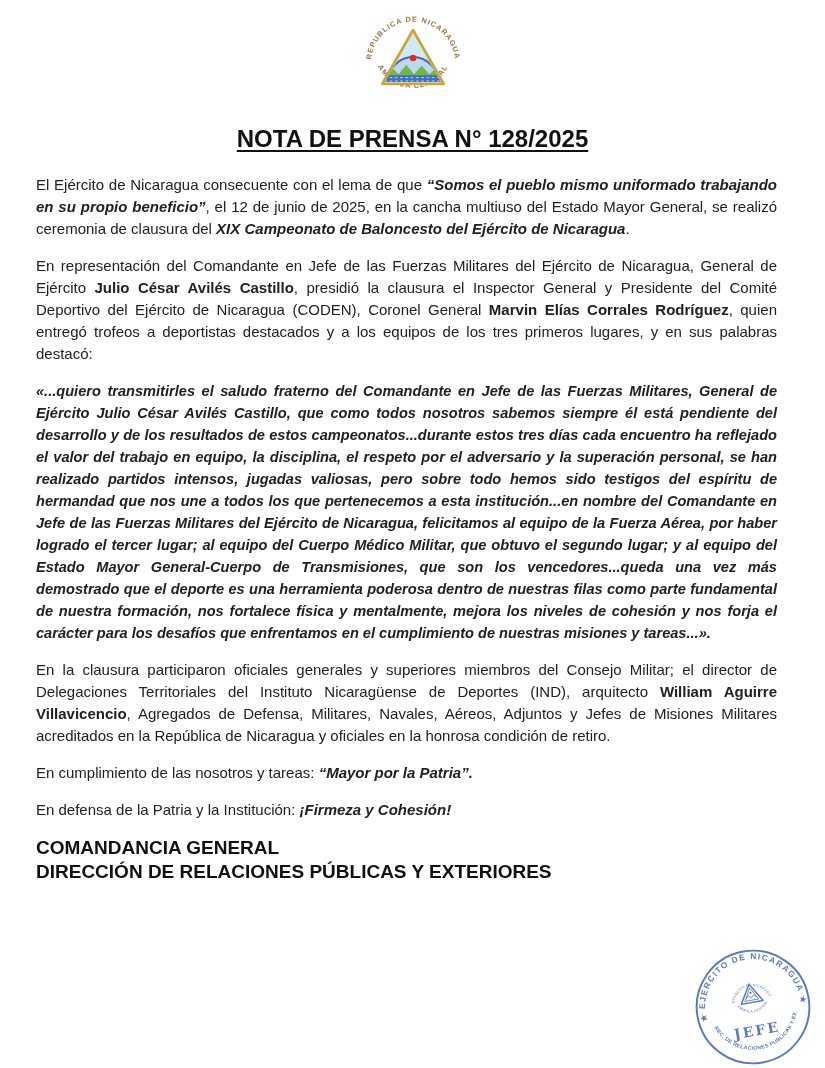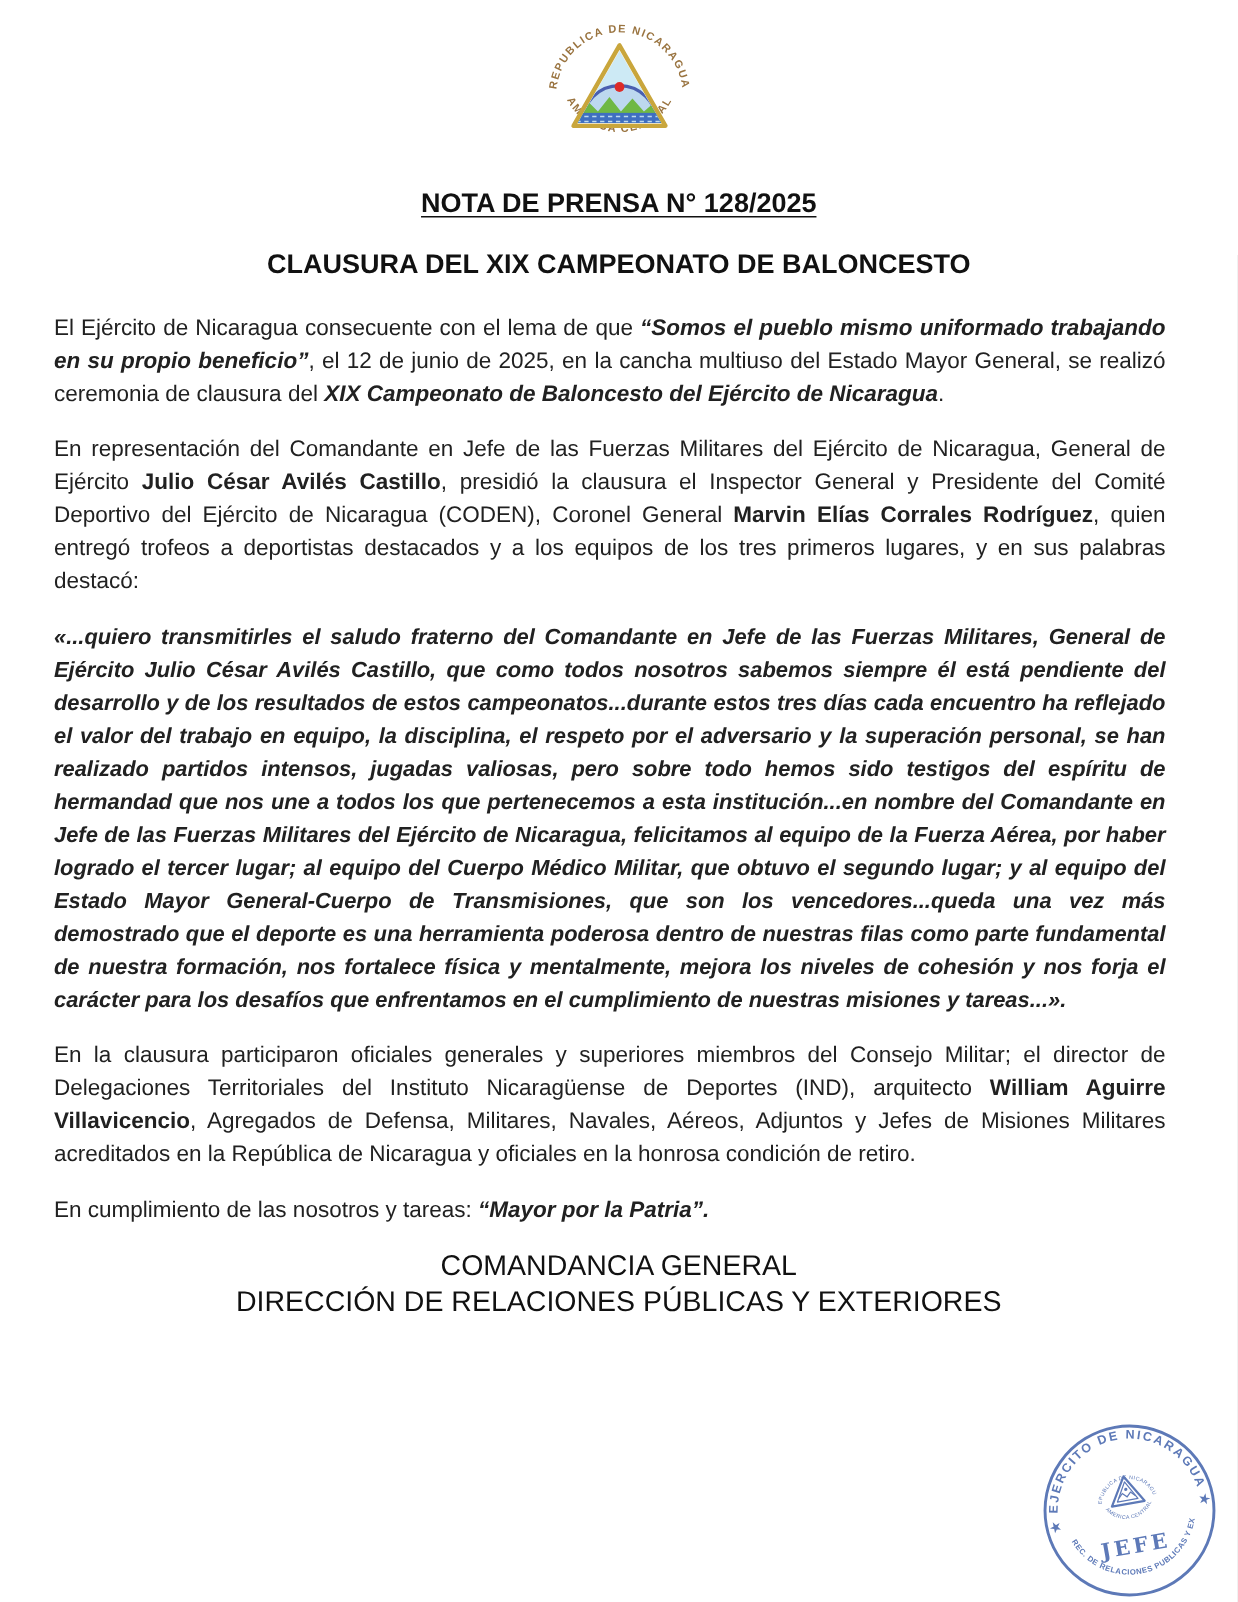--- a/index.html
+++ b/index.html
@@ -14,40 +14,40 @@
   }
   .emblem-wrap{padding-top:12px;height:92px;text-align:center;}
   .emblem-svg{width:116px;height:92px;}
   .emb-arc{font-family:"Liberation Sans",sans-serif;font-size:7.6px;letter-spacing:1.1px;fill:#9a7440;font-weight:bold;}
   h1.doc-title{
     margin:10px 0 0;text-align:center;
     font-size:24px;font-weight:bold;color:#111;letter-spacing:0.5px;
   }
   h2.doc-subtitle{
     margin:21px 0 0;text-align:center;
-    font-size:18px;font-weight:bold;color:#111;
+    font-size:24px;font-weight:bold;color:#111;
     text-decoration:underline;text-underline-offset:3px;
   }
   h3.doc-headline{
     margin:20px 0 0;text-align:center;
     font-size:18px;font-weight:bold;color:#111;
   }
   .body-col{margin:21px 36px 0;}
   .body-col p{
     margin:0 12px 15px 0;
     text-align:justify;
     font-size:15px;line-height:22px;
   }
   .seg-r{font-weight:normal;font-style:normal;}
   .seg-b{font-weight:bold;font-style:normal;}
   .seg-bi{font-weight:bold;font-style:italic;}
   p.quote-para{font-size:14.6px;}
   .doc-footer{
-    margin:6px 36px 0;text-align:center;
-    font-size:19px;line-height:24px;font-weight:normal;color:#111;
+    margin:6px 36px 0;
+    font-size:19px;line-height:24px;font-weight:bold;color:#111;
   }
   
   .seal{
     position:absolute;left:693px;top:947px;width:120px;height:120px;
     opacity:0.88;
   }
   .seal-svg{width:120px;height:120px;}
   .seal-ring{fill:none;stroke:#4767ae;stroke-width:2.1;}
   .seal-arc-top{font-family:"Liberation Sans",sans-serif;font-size:9px;font-weight:bold;letter-spacing:1.5px;fill:#4767ae;}
   .seal-arc-bot{font-family:"Liberation Sans",sans-serif;font-size:5.6px;font-weight:bold;letter-spacing:0.4px;fill:#4767ae;}
@@ -77,28 +77,28 @@
         <circle cx="60" cy="48" r="3.4" fill="#dd2b28"></circle>
         <path d="M 28 68 L 37 57 L 45 65 L 53 55 L 61 65 L 69 56 L 77 65 L 85 58 L 92 68 L 92 75 L 28 75 Z" fill="#6fb844"></path>
         <rect x="28" y="66" width="64" height="9" fill="#3f6fc0"></rect>
         <path d="M 30 68.5 H 90" stroke="#bcd9ee" stroke-width="1" stroke-dasharray="3 2.5" fill="none"></path>
         <path d="M 30 72 H 90" stroke="#bcd9ee" stroke-width="1" stroke-dasharray="3 2.5" fill="none"></path>
       </g>
     </svg>
   </div>
 
   <h2 class="doc-subtitle">NOTA DE PRENSA N° 128/2025</h2>
-  <h3 class="doc-headline">CLAUSURA DEL XIX CAMPEONATO DE BALONCESTO</h3>
 
   <div class="body-col">
     <p><span class="seg-r">El Ejército de Nicaragua consecuente con el lema de que </span><span class="seg-bi">“Somos el pueblo mismo uniformado trabajando en su propio beneficio”</span><span class="seg-r">, el 12 de junio de 2025, en la cancha multiuso del Estado Mayor General, se realizó ceremonia de clausura del </span><span class="seg-bi">XIX Campeonato de Baloncesto del Ejército de Nicaragua</span><span class="seg-r">.</span></p>
     <p><span class="seg-r">En representación del Comandante en Jefe de las Fuerzas Militares del Ejército de Nicaragua, General de Ejército </span><span class="seg-b">Julio César Avilés Castillo</span><span class="seg-r">, presidió la clausura el Inspector General y Presidente del Comité Deportivo del Ejército de Nicaragua (CODEN), Coronel General </span><span class="seg-b">Marvin Elías Corrales Rodríguez</span><span class="seg-r">, quien entregó trofeos a deportistas destacados y a los equipos de los tres primeros lugares, y en sus palabras destacó:</span></p>
     <p class="quote-para"><span class="seg-bi">«...quiero transmitirles el saludo fraterno del Comandante en Jefe de las Fuerzas Militares, General de Ejército Julio César Avilés Castillo, que como todos nosotros sabemos siempre él está pendiente del desarrollo y de los resultados de estos campeonatos...durante estos tres días cada encuentro ha reflejado el valor del trabajo en equipo, la disciplina, el respeto por el adversario y la superación personal, se han realizado partidos intensos, jugadas valiosas, pero sobre todo hemos sido testigos del espíritu de hermandad que nos une a todos los que pertenecemos a esta institución...en nombre del Comandante en Jefe de las Fuerzas Militares del Ejército de Nicaragua, felicitamos al equipo de la Fuerza Aérea, por haber logrado el tercer lugar; al equipo del Cuerpo Médico Militar, que obtuvo el segundo lugar; y al equipo del Estado Mayor General-Cuerpo de Transmisiones, que son los vencedores...queda una vez más demostrado que el deporte es una herramienta poderosa dentro de nuestras filas como parte fundamental de nuestra formación, nos fortalece física y mentalmente, mejora los niveles de cohesión y nos forja el carácter para los desafíos que enfrentamos en el cumplimiento de nuestras misiones y tareas...».</span></p>
     <p><span class="seg-r">En la clausura participaron oficiales generales y superiores miembros del Consejo Militar; el director de Delegaciones Territoriales del Instituto Nicaragüense de Deportes (IND), arquitecto </span><span class="seg-b">William Aguirre Villavicencio</span><span class="seg-r">, Agregados de Defensa, Militares, Navales, Aéreos, Adjuntos y Jefes de Misiones Militares acreditados en la República de Nicaragua y oficiales en la honrosa condición de retiro.</span></p>
     <p><span class="seg-r">En cumplimiento de las nosotros y tareas: </span><span class="seg-bi">“Mayor por la Patria”.</span></p>
+    <p><span class="seg-r">En defensa de la Patria y la Institución: </span><span class="seg-bi">¡Firmeza y Cohesión!</span></p>
   </div>
 
   <div class="doc-footer">
     <div>COMANDANCIA GENERAL</div>
     <div>DIRECCIÓN DE RELACIONES PÚBLICAS Y EXTERIORES</div>
   </div>
 
   <div class="seal">
     <svg class="seal-svg" viewBox="0 0 130 130" aria-hidden="true">
       <g transform="rotate(-10 65 65)">

